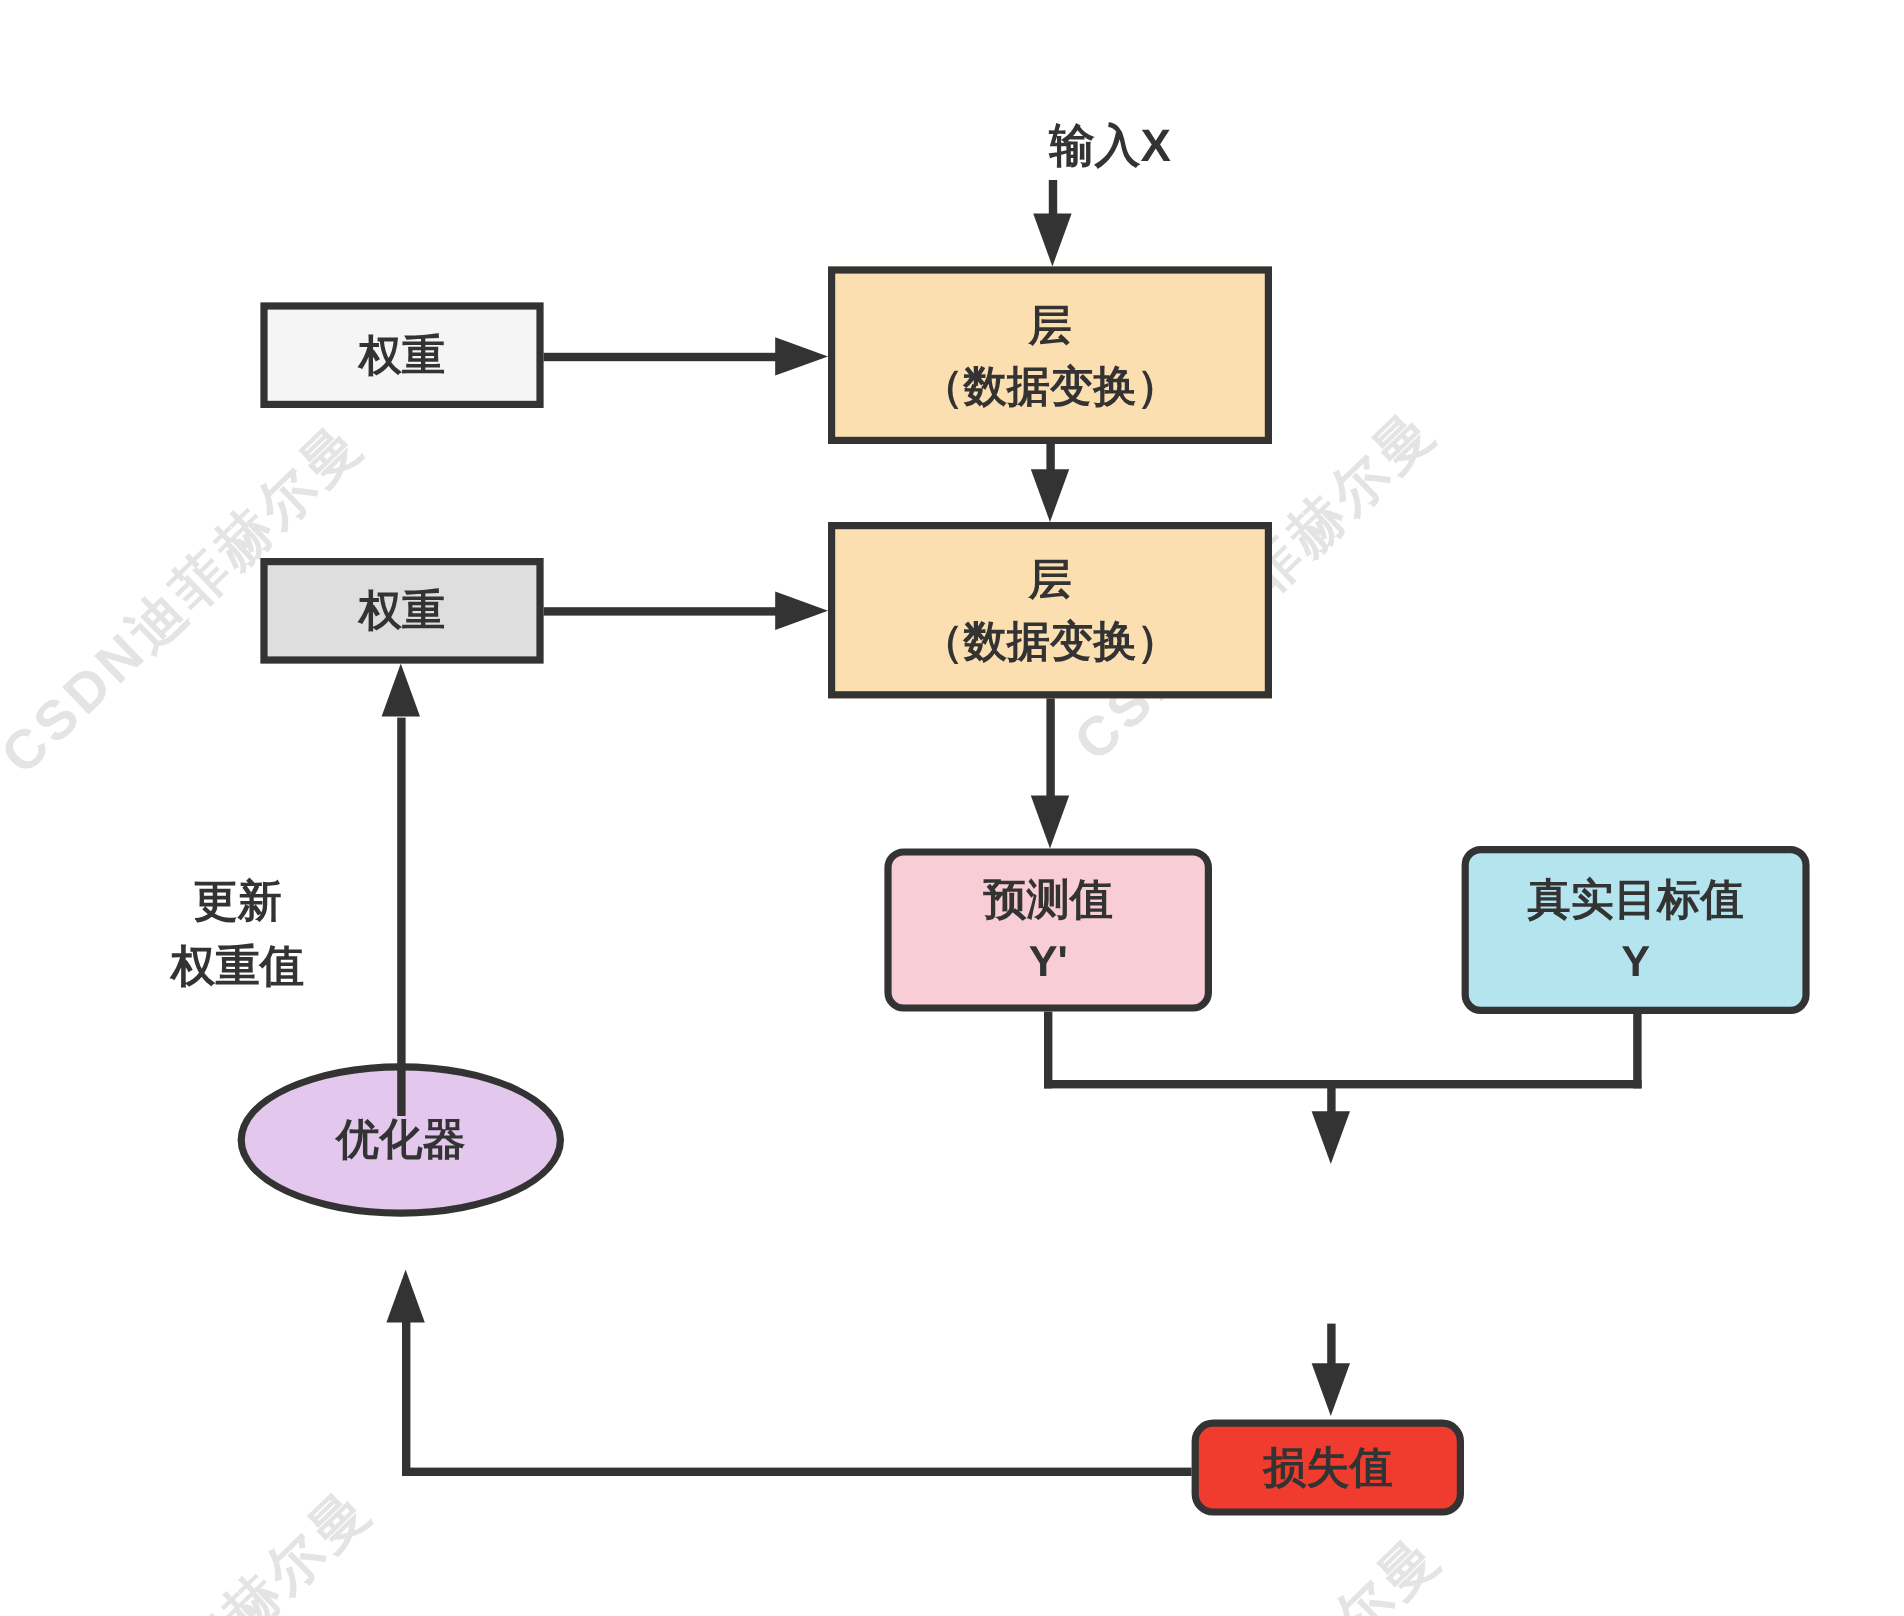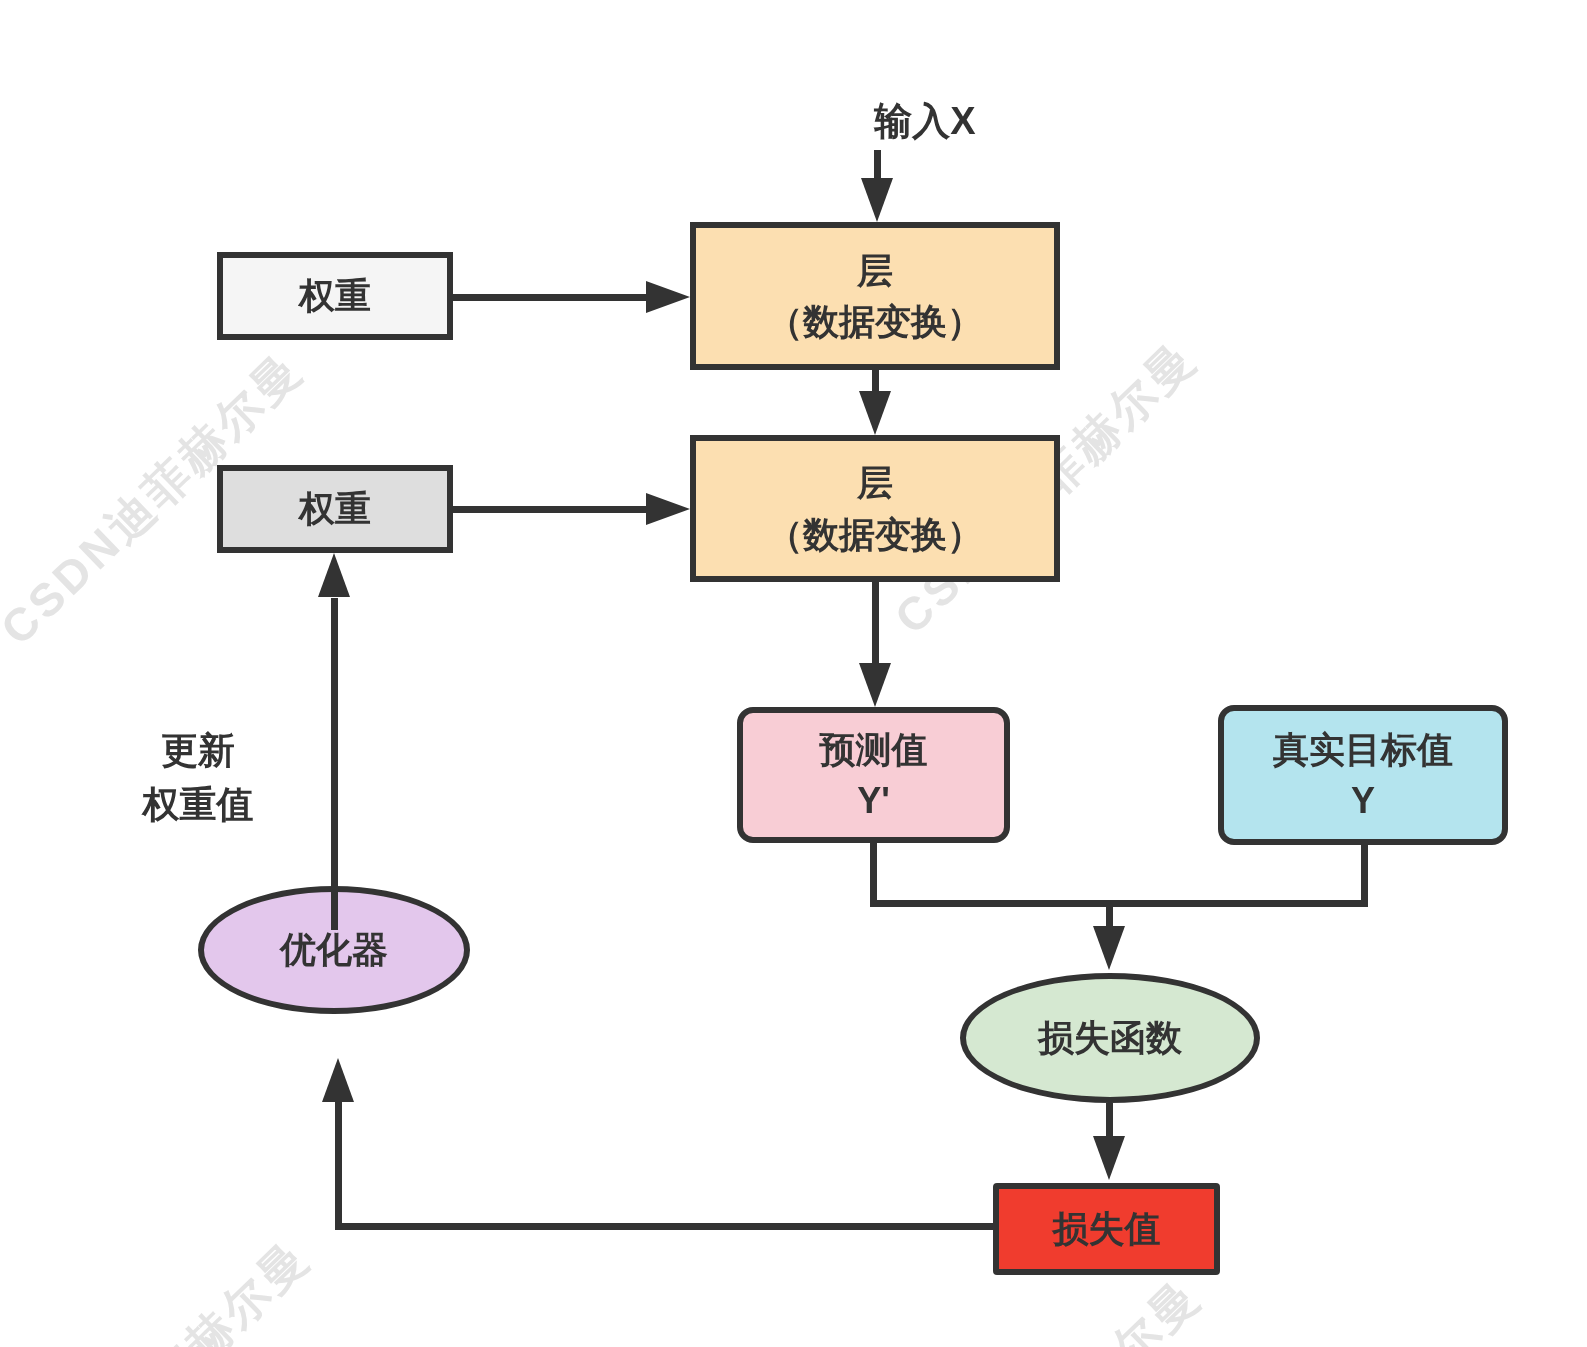--- a/index.html
+++ b/index.html
@@ -102,28 +102,25 @@
     <span>真实目标值</span>
     <span>Y</span>
   </div>
 
   <div class="vline" style="left:870px;top:843px;height:64px;"></div>
   <div class="vline" style="left:1361px;top:845px;height:62px;"></div>
   <div class="hline" style="left:870px;top:900px;width:498px;"></div>
   <div class="vline" style="left:1106px;top:900px;height:30px;"></div>
   <div class="ah ah-down" style="left:1093px;top:926px;"></div>
 
-  <div class="node ellipse" style="left:960px;top:973px;width:300px;height:130px;background:var(--loss_function_fill);">
-    <span>损失函数</span>
-  </div>
 
   <div class="vline" style="left:1106px;top:1103px;height:36px;"></div>
   <div class="ah ah-down" style="left:1093px;top:1136px;"></div>
 
-  <div class="node rounded" style="left:993px;top:1183px;width:227px;height:92px;border-radius:4px;background:var(--loss_value_fill);">
+  <div class="node rounded" style="left:993px;top:1183px;width:227px;height:80px;border-radius:18px;background:var(--loss_value_fill);">
     <span>损失值</span>
   </div>
 
   <div class="hline" style="left:335px;top:1223px;width:658px;"></div>
   <div class="vline" style="left:335px;top:1100px;height:130px;"></div>
   <div class="ah ah-up" style="left:322px;top:1058px;"></div>
 
   <div class="node ellipse" style="left:198px;top:886px;width:272px;height:128px;background:var(--optimizer_fill);">
     <span>优化器</span>
   </div>

